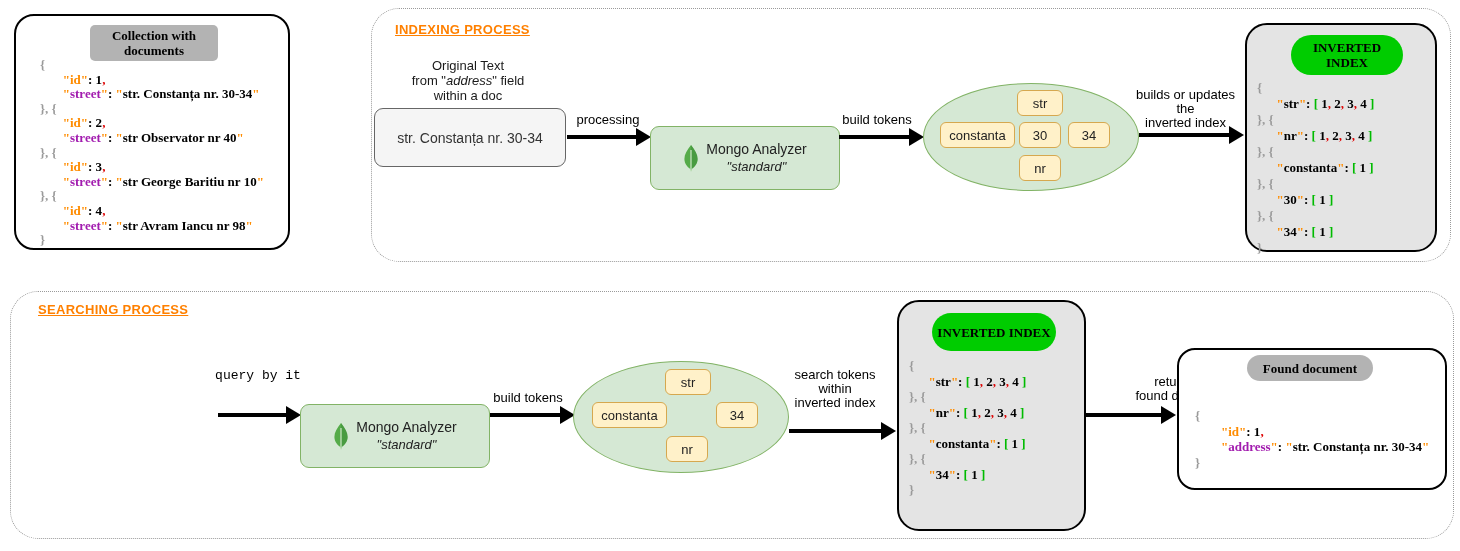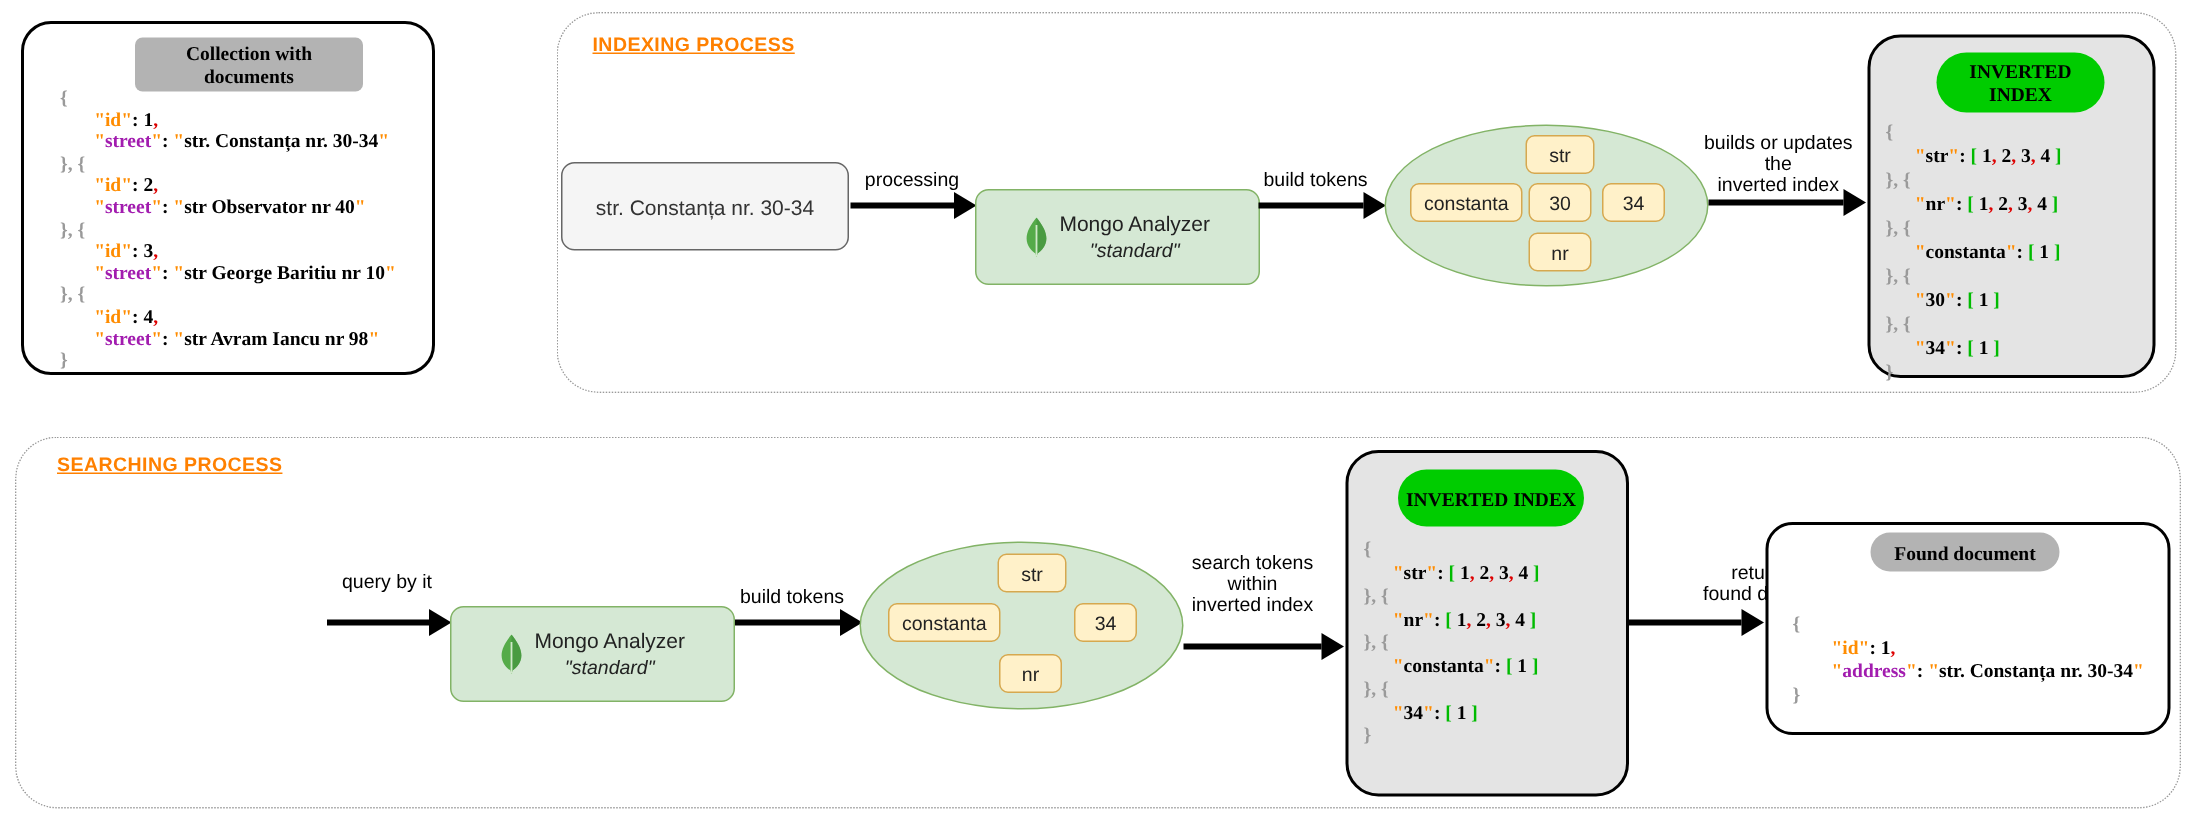--- a/index.html
+++ b/index.html
@@ -42,41 +42,46 @@
   .arrow::after{content:'';position:absolute;right:-15px;top:-7px;width:0;height:0;
      border-left:15px solid #000;border-top:9px solid transparent;border-bottom:9px solid transparent;}
   .leaf{display:inline-flex;align-items:center;}
 </style>
 </head>
 <body>
 
 <div id="canvas">
 
   <div class="solidbox" style="left:14px;top:14px;width:272px;height:232px;">
-    <div class="pill gray-pill" style="left:74px;top:9px;width:120px;height:32px;padding:2px 16px;">Collection with documents</div>
+    <div class="pill gray-pill" style="left:74px;top:9px;width:120px;height:32px;padding:2px 4px;">Collection with documents</div>
     <div class="code" style="left:24px;top:42px;line-height:14.6px;">
         <div class="cl"><span class="gy">{</span></div>
         <div class="cl"><span>       </span><span class="o">"id"</span><span class="b">: 1</span><span class="r">,</span></div>
         <div class="cl"><span>       </span><span class="o">"</span><span class="g">street</span><span class="o">"</span><span class="b">: </span><span class="o">"</span><span class="b">str. Constanța nr. 30-34</span><span class="o">"</span></div>
         <div class="cl"><span class="gy">}, {</span></div>
         <div class="cl"><span>       </span><span class="o">"id"</span><span class="b">: 2</span><span class="r">,</span></div>
         <div class="cl"><span>       </span><span class="o">"</span><span class="g">street</span><span class="o">"</span><span class="b">: </span><span class="o">"</span><span class="b">str Observator nr 40</span><span class="o">"</span></div>
         <div class="cl"><span class="gy">}, {</span></div>
         <div class="cl"><span>       </span><span class="o">"id"</span><span class="b">: 3</span><span class="r">,</span></div>
         <div class="cl"><span>       </span><span class="o">"</span><span class="g">street</span><span class="o">"</span><span class="b">: </span><span class="o">"</span><span class="b">str George Baritiu nr 10</span><span class="o">"</span></div>
         <div class="cl"><span class="gy">}, {</span></div>
         <div class="cl"><span>       </span><span class="o">"id"</span><span class="b">: 4</span><span class="r">,</span></div>
         <div class="cl"><span>       </span><span class="o">"</span><span class="g">street</span><span class="o">"</span><span class="b">: </span><span class="o">"</span><span class="b">str Avram Iancu nr 98</span><span class="o">"</span></div>
         <div class="cl"><span class="gy">}</span></div>
       </div>
   </div>
 
   <div class="dashed" style="left:371px;top:8px;width:1078px;height:252px;"></div>
   <div class="proc-title" style="left:395px;top:22px;">INDEXING PROCESS</div>
 
+  <div class="caption" style="left:393px;top:58px;width:150px;">
+      <div class="cl"><span>Original Text</span></div>
+      <div class="cl"><span>from "</span><span class="i">address</span><span>" field</span></div>
+      <div class="cl"><span>within a doc</span></div>
+    </div>
   <div class="srcbox" style="left:374px;top:108px;width:190px;height:57px;">
     <span>str. Constanța nr. 30-34</span>
   </div>
 
   <div class="alabel" style="left:565px;top:112px;width:86px;">processing</div>
   <div class="arrow" style="left:567px;top:135px;width:69px;"></div>
 
   <div class="analyzer" style="left:650px;top:106px;width:188px;height:62px;">
     <span class="leaf">
       <svg width="16" height="27" viewBox="0 0 16 27">
@@ -122,21 +127,21 @@
         <div class="cl"><span class="gy">}, {</span></div>
         <div class="cl"><span>      </span><span class="o">"</span><span class="b">34</span><span class="o">"</span><span class="b">: </span><span class="br">[ </span><span class="b">1 </span><span class="br">]</span></div>
         <div class="cl"><span class="gy">}</span></div>
       </div>
   </div>
 
   <div class="dashed" style="left:10px;top:291px;width:1442px;height:246px;"></div>
   <div class="proc-title" style="left:38px;top:302px;">SEARCHING PROCESS</div>
 
 
-  <div class="alabel" style="left:215px;top:380px;width:86px;">query by it</div>
+  <div class="alabel" style="left:215px;top:368px;width:86px;font-family:Liberation Mono, monospace;">query by it</div>
   <div class="arrow" style="left:218px;top:413px;width:68px;"></div>
 
   <div class="analyzer" style="left:300px;top:384px;width:188px;height:62px;">
     <span class="leaf">
       <svg width="16" height="27" viewBox="0 0 16 27">
         <path d="M8 0 C12 5 14.6 9.5 14.6 14 C14.6 19 11 22.5 8.7 24 L8 26.5 L7.3 24 C5 22.5 1.4 19 1.4 14 C1.4 9.5 4 5 8 0 Z" fill="#55ab49"></path>
         <path d="M8 0 C12 5 14.6 9.5 14.6 14 C14.6 19 11 22.5 8.7 24 L8 26.5 Z" fill="#3f8e3a" opacity="0.55"></path>
         <path d="M8 5 L8 26" stroke="#cfe8c8" stroke-width="1.2"></path>
       </svg>
     </span>

